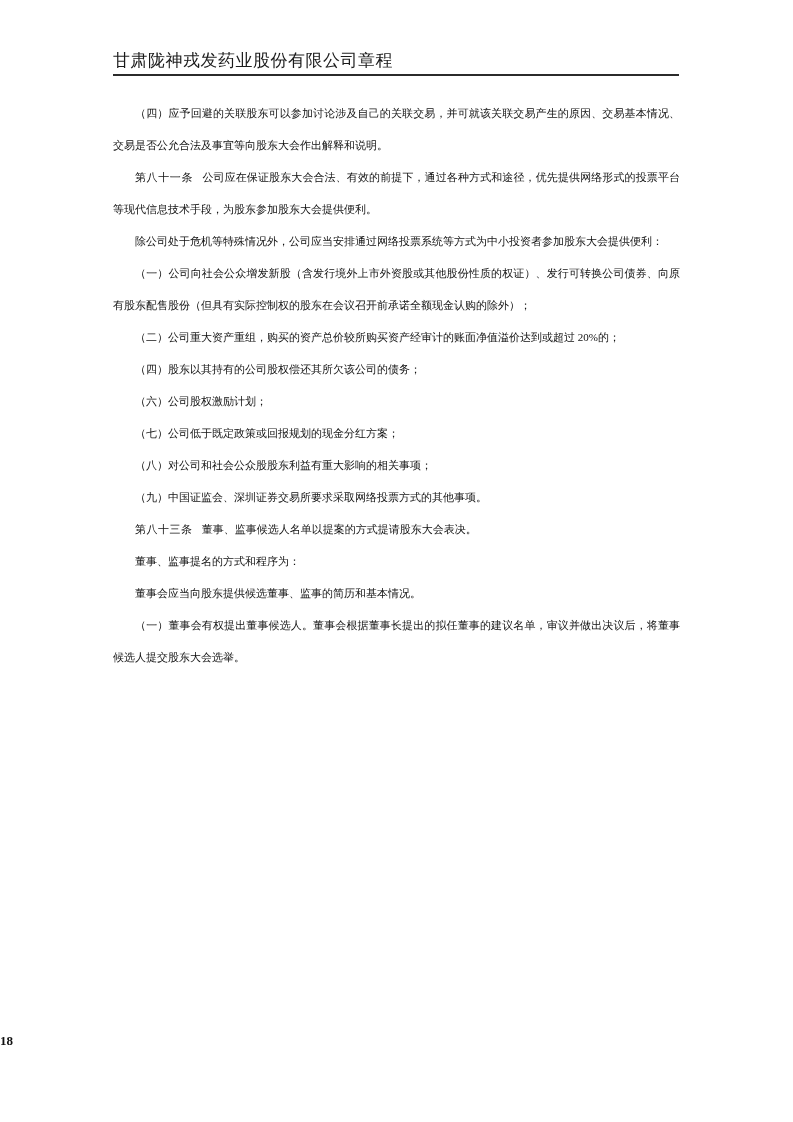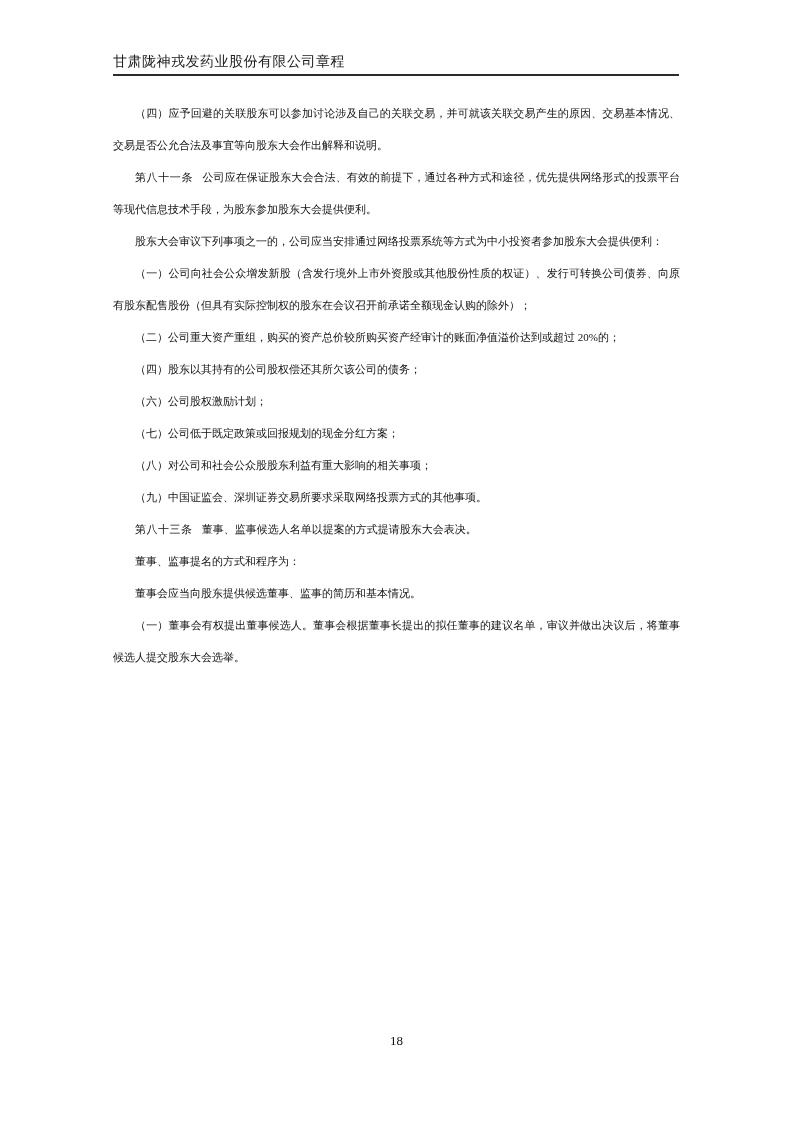--- a/index.html
+++ b/index.html
@@ -17,24 +17,25 @@
   .header {
     position: absolute;
     left: 113px;
     right: 114px;
     top: 0;
     padding-top: 53px;
     padding-bottom: 4px;
     border-bottom: 2px solid #2b2b2b;
   }
   .header-title {
-    font-size: 14px;
+    font-size: 17px;
     line-height: 17px;
     color: #1a1a1a;
     letter-spacing: 0.5px;
+    font-family: Liberation Mono, monospace;
   }
   .doc-body {
     position: absolute;
     left: 113px;
     right: 113px;
     top: 97px;
   }
   .doc-body p {
     font-size: 11px;
     line-height: 32px;
@@ -45,41 +46,41 @@
   .doc-body p b.article-no {
     font-weight: normal;
     margin-right: 0.85em;
     letter-spacing: 0.5px;
   }
   .footer {
     position: absolute;
     left: 0;
     right: 0;
     top: 1031px;
-    text-align: center;
+    font-weight: bold;
   }
   .page-number {
     font-size: 13px;
     line-height: 19px;
     color: #111111;
   }
 </style>
 </head>
 <body>
 
 <div class="page">
 
   <div class="header">
     <div class="header-title">甘肃陇神戎发药业股份有限公司章程</div>
   </div>
 
   <div class="doc-body">
     <p><span>（四）应予回避的关联股东可以参加讨论涉及自己的关联交易，并可就该关联交易产生的原因、交易基本情况、交易是否公允合法及事宜等向股东大会作出解释和说明。</span></p>
     <p><b class="article-no">第八十一条</b><span>公司应在保证股东大会合法、有效的前提下，通过各种方式和途径，优先提供网络形式的投票平台等现代信息技术手段，为股东参加股东大会提供便利。</span></p>
-    <p><span>股东大会审议下列事项之一的，公司应当安排通过网络投票系统等方式为中小投资者参加股东大会提供便利：</span></p>
+    <p><span>除公司处于危机等特殊情况外，公司应当安排通过网络投票系统等方式为中小投资者参加股东大会提供便利：</span></p>
     <p><span>（一）公司向社会公众增发新股（含发行境外上市外资股或其他股份性质的权证）、发行可转换公司债券、向原有股东配售股份（但具有实际控制权的股东在会议召开前承诺全额现金认购的除外）；</span></p>
     <p><span>（二）公司重大资产重组，购买的资产总价较所购买资产经审计的账面净值溢价达到或超过 20%的；</span></p>
     <p><span>（四）股东以其持有的公司股权偿还其所欠该公司的债务；</span></p>
     <p><span>（六）公司股权激励计划；</span></p>
     <p><span>（七）公司低于既定政策或回报规划的现金分红方案；</span></p>
     <p><span>（八）对公司和社会公众股股东利益有重大影响的相关事项；</span></p>
     <p><span>（九）中国证监会、深圳证券交易所要求采取网络投票方式的其他事项。</span></p>
     <p><b class="article-no">第八十三条</b><span>董事、监事候选人名单以提案的方式提请股东大会表决。</span></p>
     <p><span>董事、监事提名的方式和程序为：</span></p>
     <p><span>董事会应当向股东提供候选董事、监事的简历和基本情况。</span></p>

